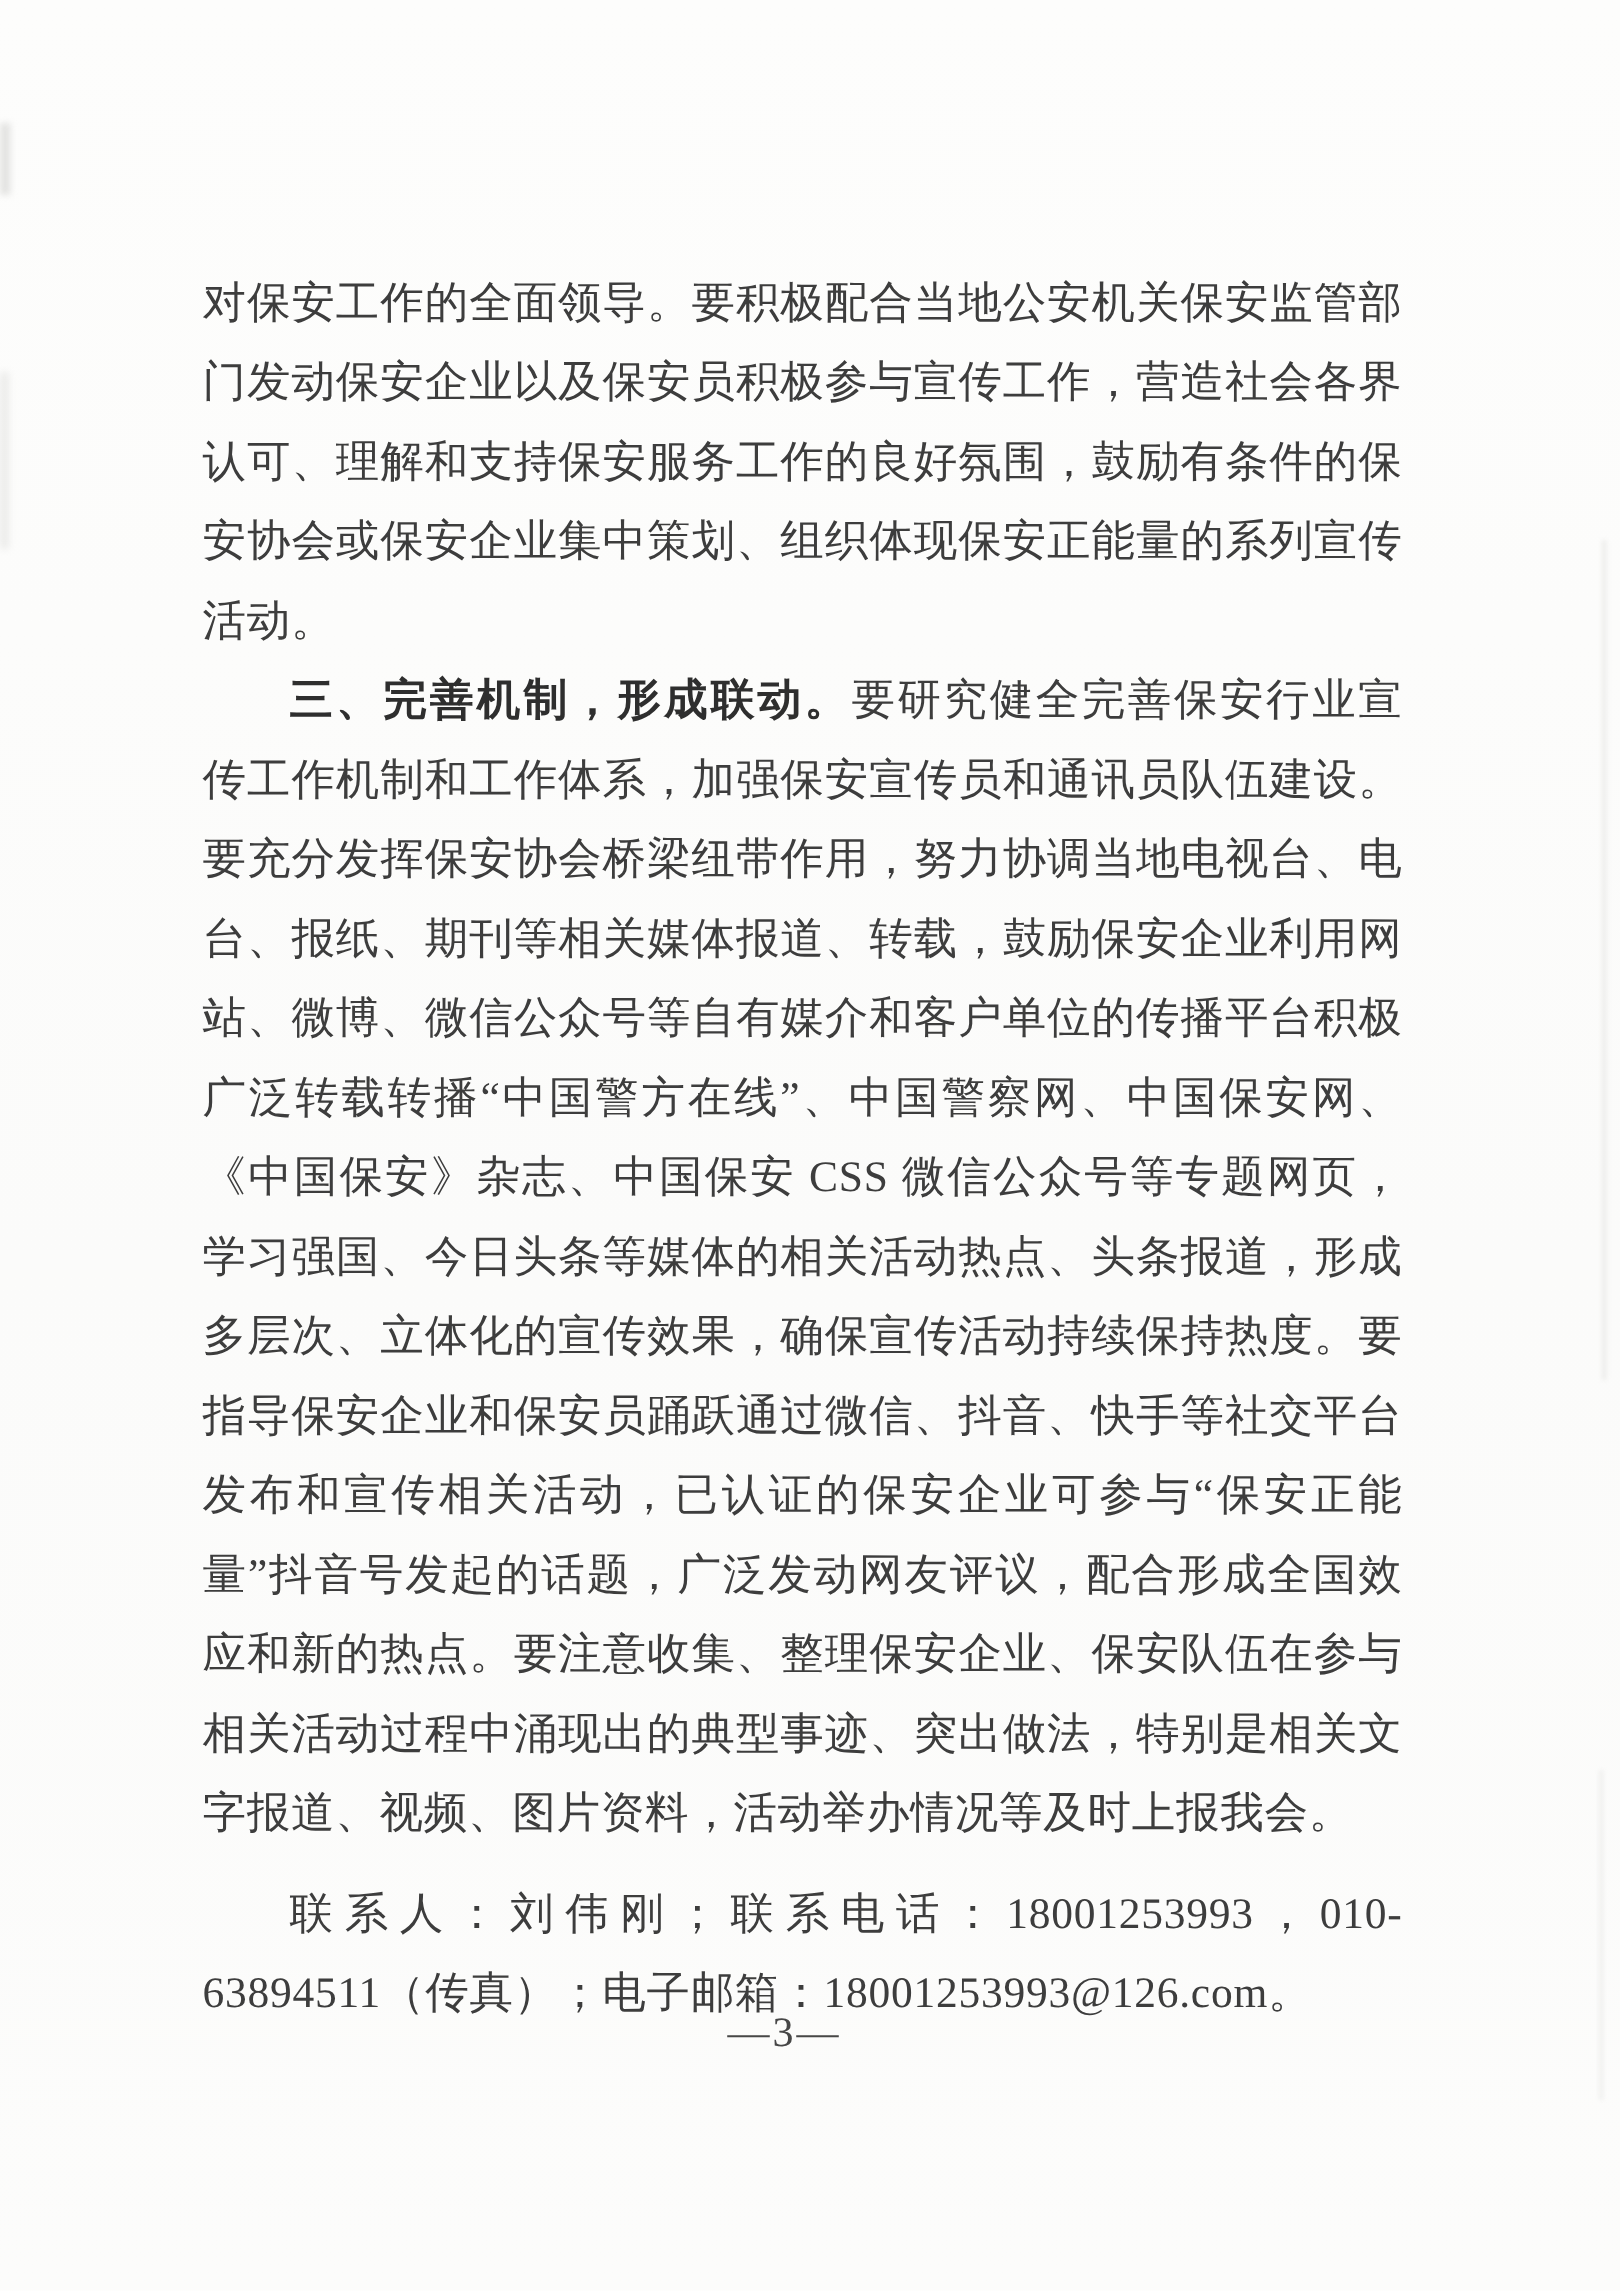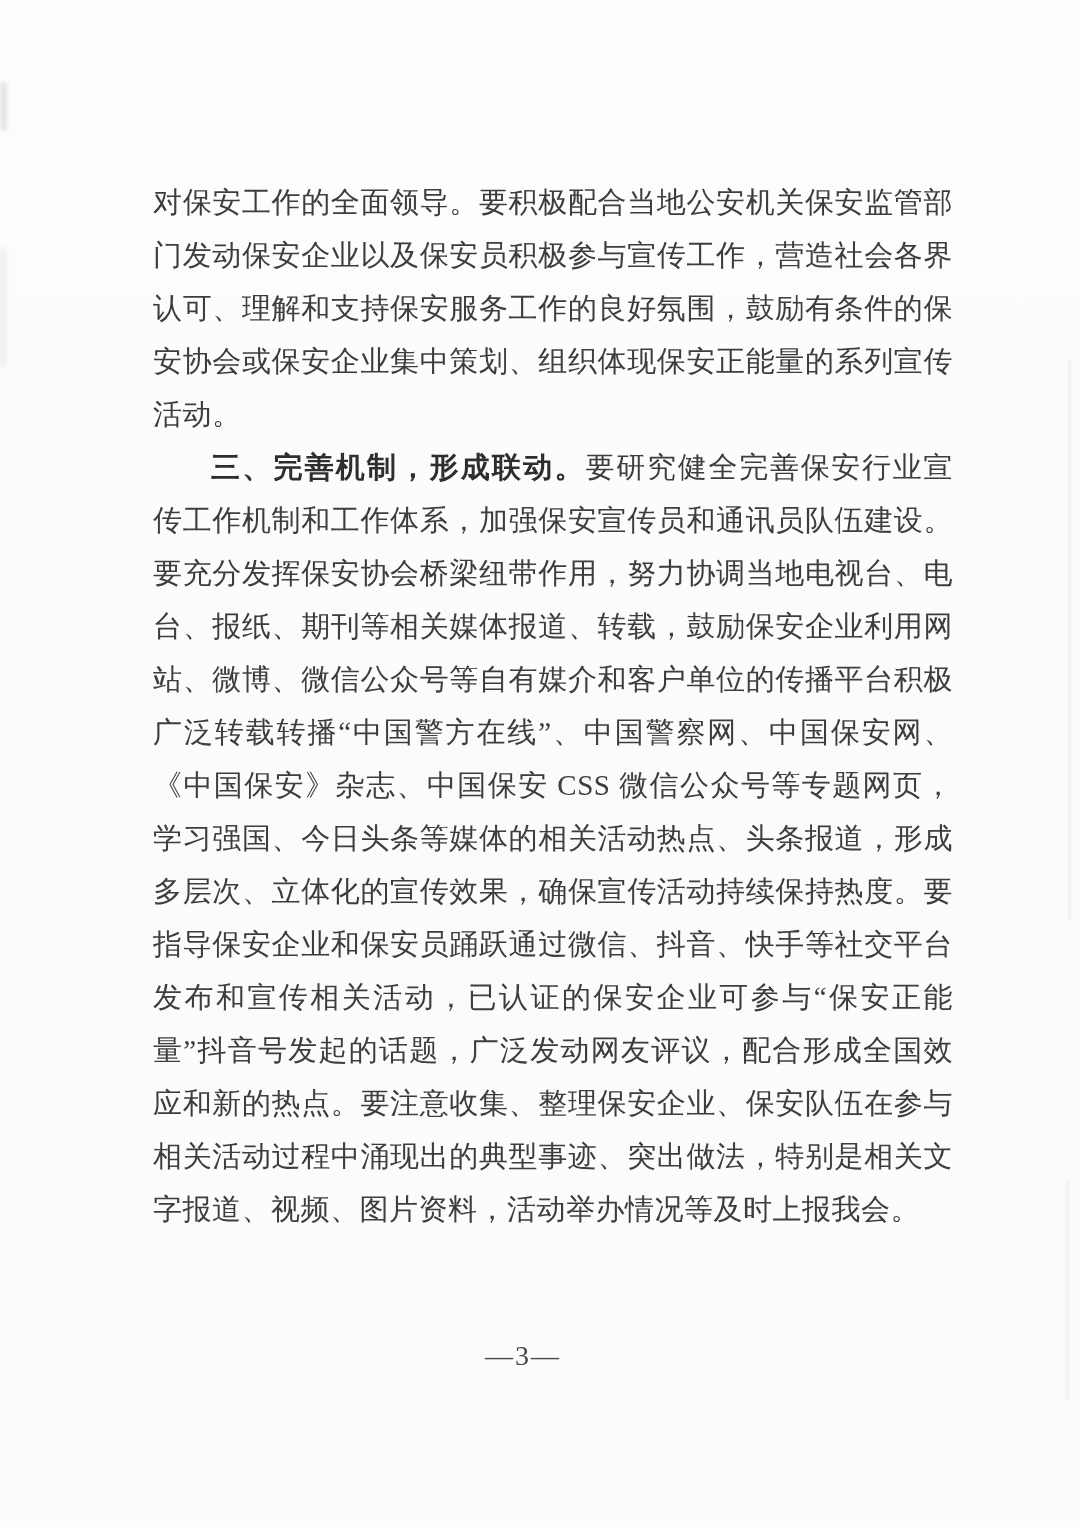--- a/index.html
+++ b/index.html
@@ -14,21 +14,21 @@
     background: linear-gradient(180deg, #fdfdfc 0%, #fbfbfa 55%, #fcfcfb 100%);
     font-family: "Liberation Serif", "DejaVu Serif", serif;
     color: #3d3d3d;
   }
   .page {
     position: absolute;
     inset: 0;
   }
   .content {
     position: absolute;
-    left: 153px;
+    left: 135px;
     top: 176px;
     width: 800px;
   }
   .para {
     margin: 0;
     font-size: 29px;
     line-height: 53px;
     text-align: justify;
     letter-spacing: 0.5px;
     color: #3d3d3d;
@@ -81,20 +81,21 @@
 <body>
 
 <div class="page">
 
   <div class="content">
 
     <p class="para">对保安工作的全面领导。要积极配合当地公安机关保安监管部门发动保安企业以及保安员积极参与宣传工作，营造社会各界认可、理解和支持保安服务工作的良好氛围，鼓励有条件的保安协会或保安企业集中策划、组织体现保安正能量的系列宣传活动。</p>
 
     <p class="para indent"><span class="section-heading">三、完善机制，形成联动。</span><span>要研究健全完善保安行业宣传工作机制和工作体系，加强保安宣传员和通讯员队伍建设。要充分发挥保安协会桥梁纽带作用，努力协调当地电视台、电台、报纸、期刊等相关媒体报道、转载，鼓励保安企业利用网站、微博、微信公众号等自有媒介和客户单位的传播平台积极广泛转载转播“中国警方在线”、中国警察网、中国保安网、《中国保安》杂志、中国保安 CSS 微信公众号等专题网页，学习强国、今日头条等媒体的相关活动热点、头条报道，形成多层次、立体化的宣传效果，确保宣传活动持续保持热度。要指导保安企业和保安员踊跃通过微信、抖音、快手等社交平台发布和宣传相关活动，已认证的保安企业可参与“保安正能量”抖音号发起的话题，广泛发动网友评议，配合形成全国效应和新的热点。要注意收集、整理保安企业、保安队伍在参与相关活动过程中涌现出的典型事迹、突出做法，特别是相关文字报道、视频、图片资料，活动举办情况等及时上报我会。</span></p>
 
+    <p class="para indent contact">联系人：刘伟刚；联系电话：18001253993，010-63894511（传真）；电子邮箱：18001253993@126.com。</p>
 
   </div>
 
   <div class="page-number">—3—</div>
 
   <div class="artifact artifact-left-1"></div>
   <div class="artifact artifact-left-2"></div>
   <div class="artifact artifact-right-1"></div>
   <div class="artifact artifact-right-2"></div>
 

